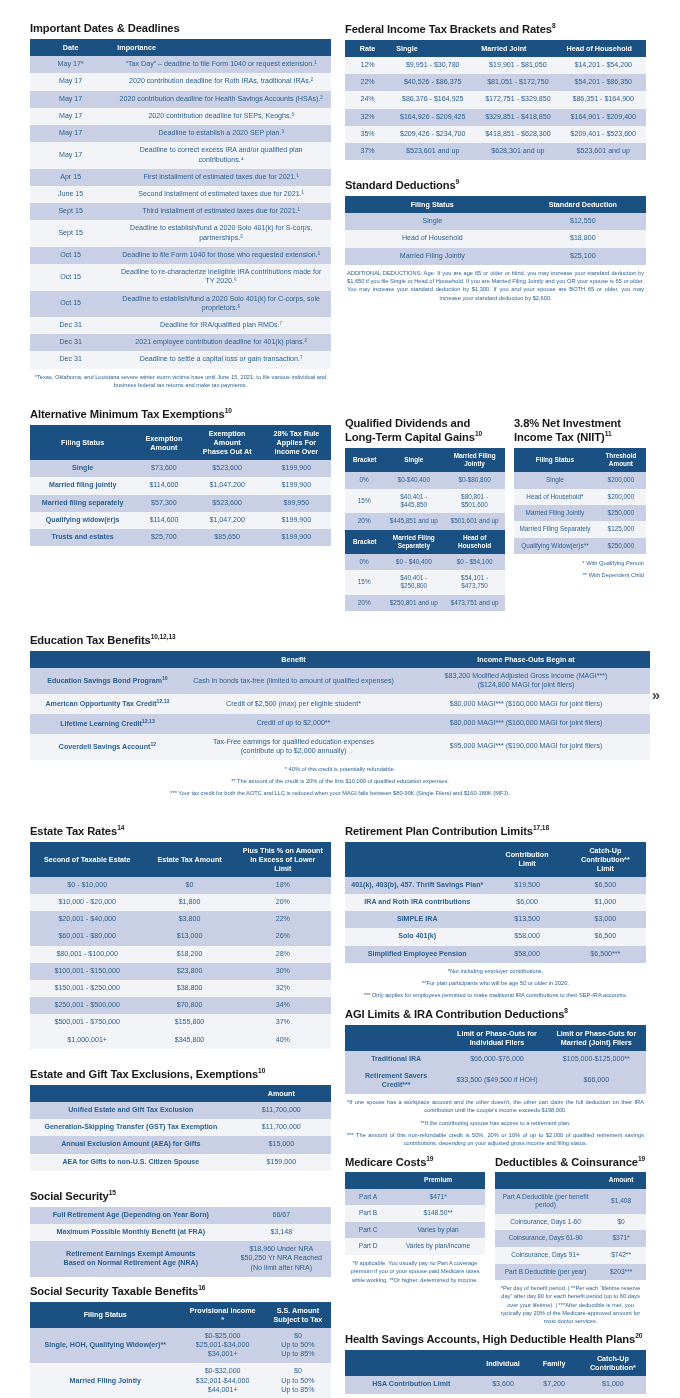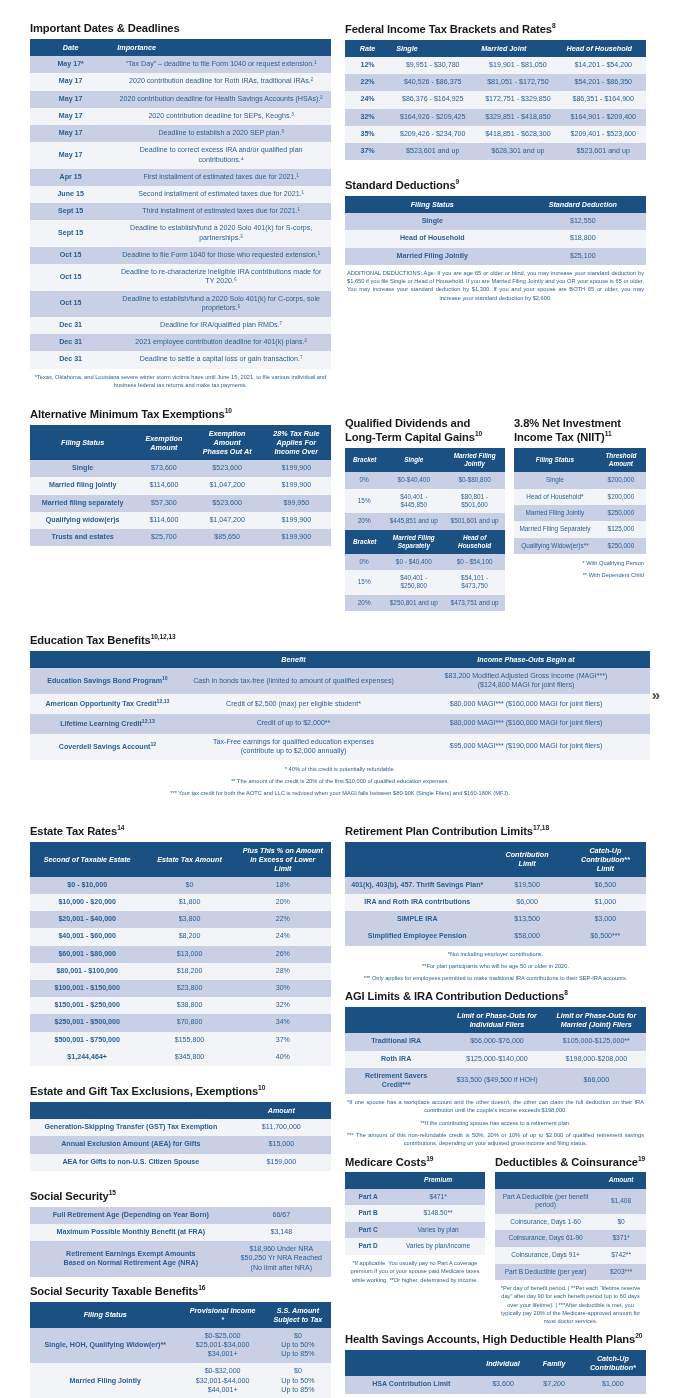--- a/index.html
+++ b/index.html
@@ -32,34 +32,33 @@
   }
   table.t th {
     background: #1b5083;
     color: #ffffff;
     font-weight: bold;
     padding: 4px 8px;
     text-align: center;
     line-height: 1.25;
     font-size: 7.2px;
     border: 0;
-    font-style: italic;
   }
   table.t td {
     padding: 4px 5px;
     text-align: center;
     color: #2a5f94;
     line-height: 1.3;
     border: 0;
     vertical-align: middle;
   }
   table.t tr.odd td { background: #c9cfe4; }
   table.t tr.even td { background: #f3f4f8; }
   td.lbl, th.lbl { text-align: right; font-weight: bold; color: #1b5083; }
-  td.lblc { text-align: center; font-weight: bold; color: #1b5083; }
+  td.lblc { text-align: center; font-weight: normal; color: #1b5083; }
   td.left { text-align: left; }
   sup { font-size: 5.2px; vertical-align: super; }
 
   .note {
     font-size: 5.7px;
     color: #2a5f94;
     text-align: center;
     line-height: 1.45;
     margin: 4px 2px 0 2px;
   }
@@ -514,25 +513,20 @@
             <tr class="even">
               <td class="lblc">$10,000 - $20,000</td>
               <td>$1,800</td>
               <td>20%</td>
             </tr>
             <tr class="odd">
               <td class="lblc">$20,001 - $40,000</td>
               <td>$3,800</td>
               <td>22%</td>
             </tr>
-            <tr class="even">
-              <td class="lblc">$40,001 - $60,000</td>
-              <td>$8,200</td>
-              <td>24%</td>
-            </tr>
             <tr class="odd">
               <td class="lblc">$60,001 - $80,000</td>
               <td>$13,000</td>
               <td>26%</td>
             </tr>
             <tr class="even">
               <td class="lblc">$80,001 - $100,000</td>
               <td>$18,200</td>
               <td>28%</td>
             </tr>
@@ -550,21 +544,21 @@
               <td class="lblc">$250,001 - $500,000</td>
               <td>$70,800</td>
               <td>34%</td>
             </tr>
             <tr class="even">
               <td class="lblc">$500,001 - $750,000</td>
               <td>$155,800</td>
               <td>37%</td>
             </tr>
             <tr class="even">
-              <td class="lblc">$1,244,464+</td>
+              <td class="lblc">$1,000,001+</td>
               <td>$345,800</td>
               <td>40%</td>
             </tr>
           </tbody>
       </table>
 
       <div class="sp-l"></div>
 
       <h2 class="sec"><span>Estate and Gift Tax Exclusions, Exemptions</span><sup>10</sup></h2>
       <table class="t">
@@ -572,20 +566,24 @@
             <col style="width:67%">
             <col style="width:33%">
           </colgroup>
         <thead>
             <tr>
           <th></th>
           <th>Amount</th>
         </tr>
           </thead>
         <tbody>
+            <tr class="odd">
+              <td class="lbl">Unified Estate and Gift Tax Exclusion</td>
+              <td>$11,700,000</td>
+            </tr>
             <tr class="even">
               <td class="lbl">Generation-Skipping Transfer (GST) Tax Exemption</td>
               <td>$11,700,000</td>
             </tr>
             <tr class="odd">
               <td class="lbl">Annual Exclusion Amount (AEA) for Gifts</td>
               <td>$15,000</td>
             </tr>
             <tr class="even">
               <td class="lbl">AEA for Gifts to non-U.S. Citizen Spouse</td>
@@ -675,20 +673,25 @@
             <tr class="even">
               <td class="lbl">IRA and Roth IRA contributions</td>
               <td>$6,000</td>
               <td>$1,000</td>
             </tr>
             <tr class="odd">
               <td class="lbl">SIMPLE IRA</td>
               <td>$13,500</td>
               <td>$3,000</td>
             </tr>
+            <tr class="even">
+              <td class="lbl">Solo 401(k)</td>
+              <td>$58,000</td>
+              <td>$6,500</td>
+            </tr>
             <tr class="odd">
               <td class="lbl">Simplified Employee Pension</td>
               <td>$58,000</td>
               <td>$6,500***</td>
             </tr>
           </tbody>
       </table>
       <div class="note" style="margin-top:4px">*Not including employer contributions.</div>
       <div class="note">**For plan participants who will be age 50 or older in 2020.</div>
       <div class="note">*** Only applies for employees permitted to make traditional IRA contributions to their SEP-IRA accounts.</div>
@@ -707,25 +710,20 @@
           <th></th>
           <th>Limit or Phase-Outs for Individual Filers</th>
           <th>Limit or Phase-Outs for Married (Joint) Filers</th>
         </tr>
           </thead>
         <tbody>
             <tr class="odd">
               <td class="lbl">Traditional IRA</td>
               <td>$66,000-$76,000</td>
               <td>$105,000-$125,000**</td>
-            </tr>
-            <tr class="even">
-              <td class="lbl">Roth IRA</td>
-              <td>$125,000-$140,000</td>
-              <td>$198,000-$208,000</td>
             </tr>
             <tr class="odd">
               <td class="lbl">Retirement Savers Credit***</td>
               <td>$33,500 ($49,500 if HOH)</td>
               <td>$66,000</td>
             </tr>
           </tbody>
       </table>
       <div class="note just" style="margin-top:4px">*If one spouse has a workplace account and the other doesn't, the other can claim the full deduction on their IRA contribution until the couple's income exceeds $198,000.</div>
       <div class="note">**If the contributing spouse has access to a retirement plan.</div>

